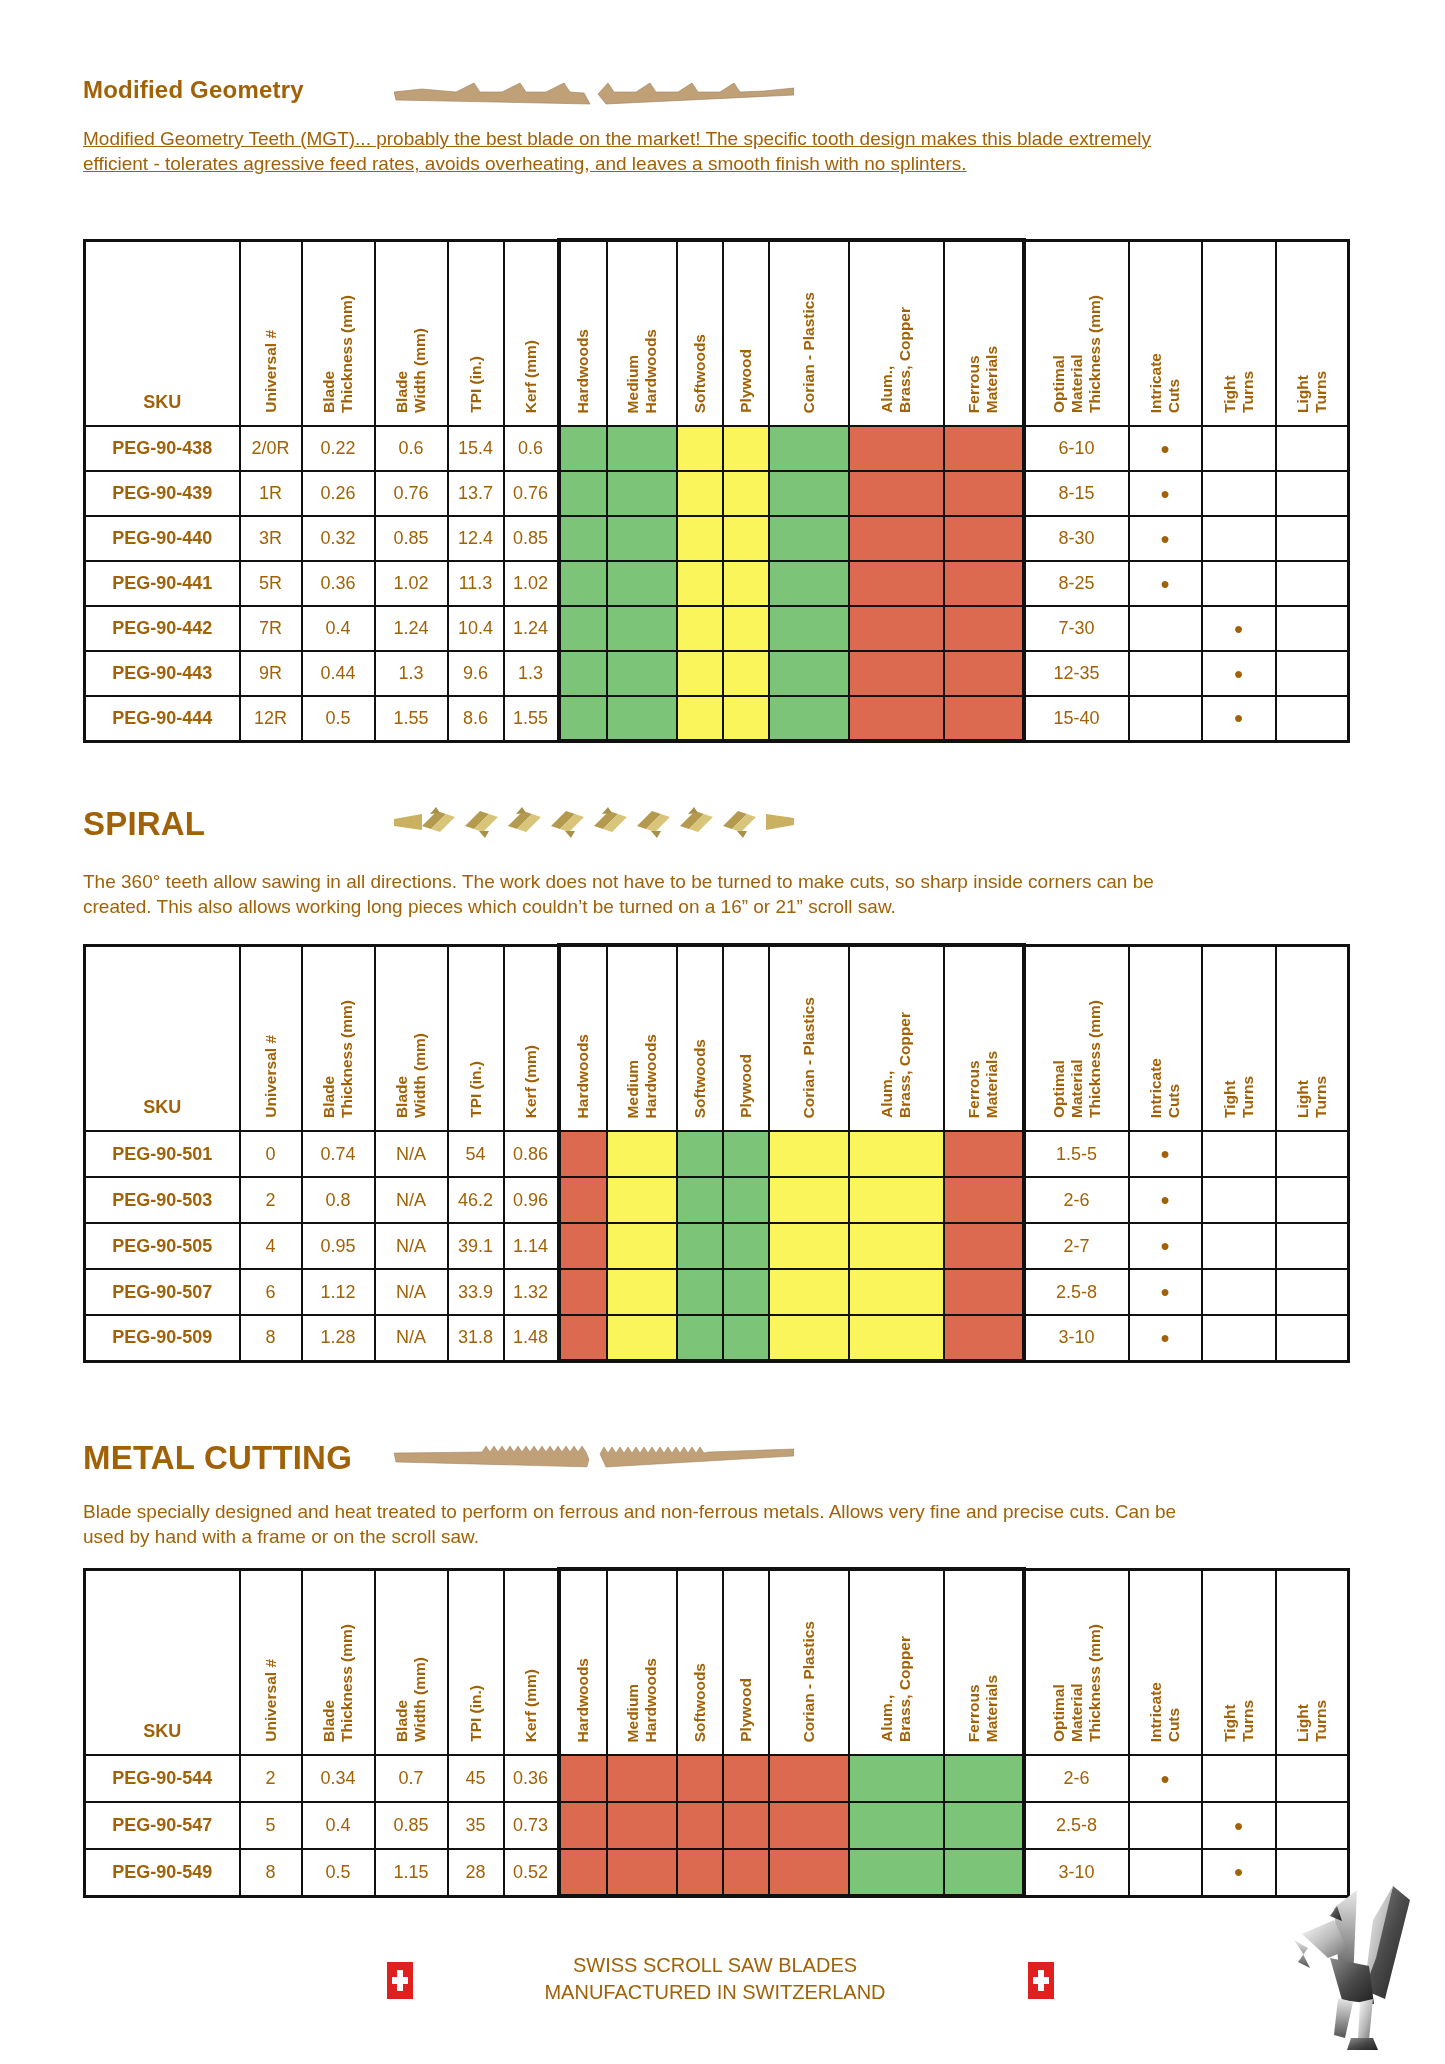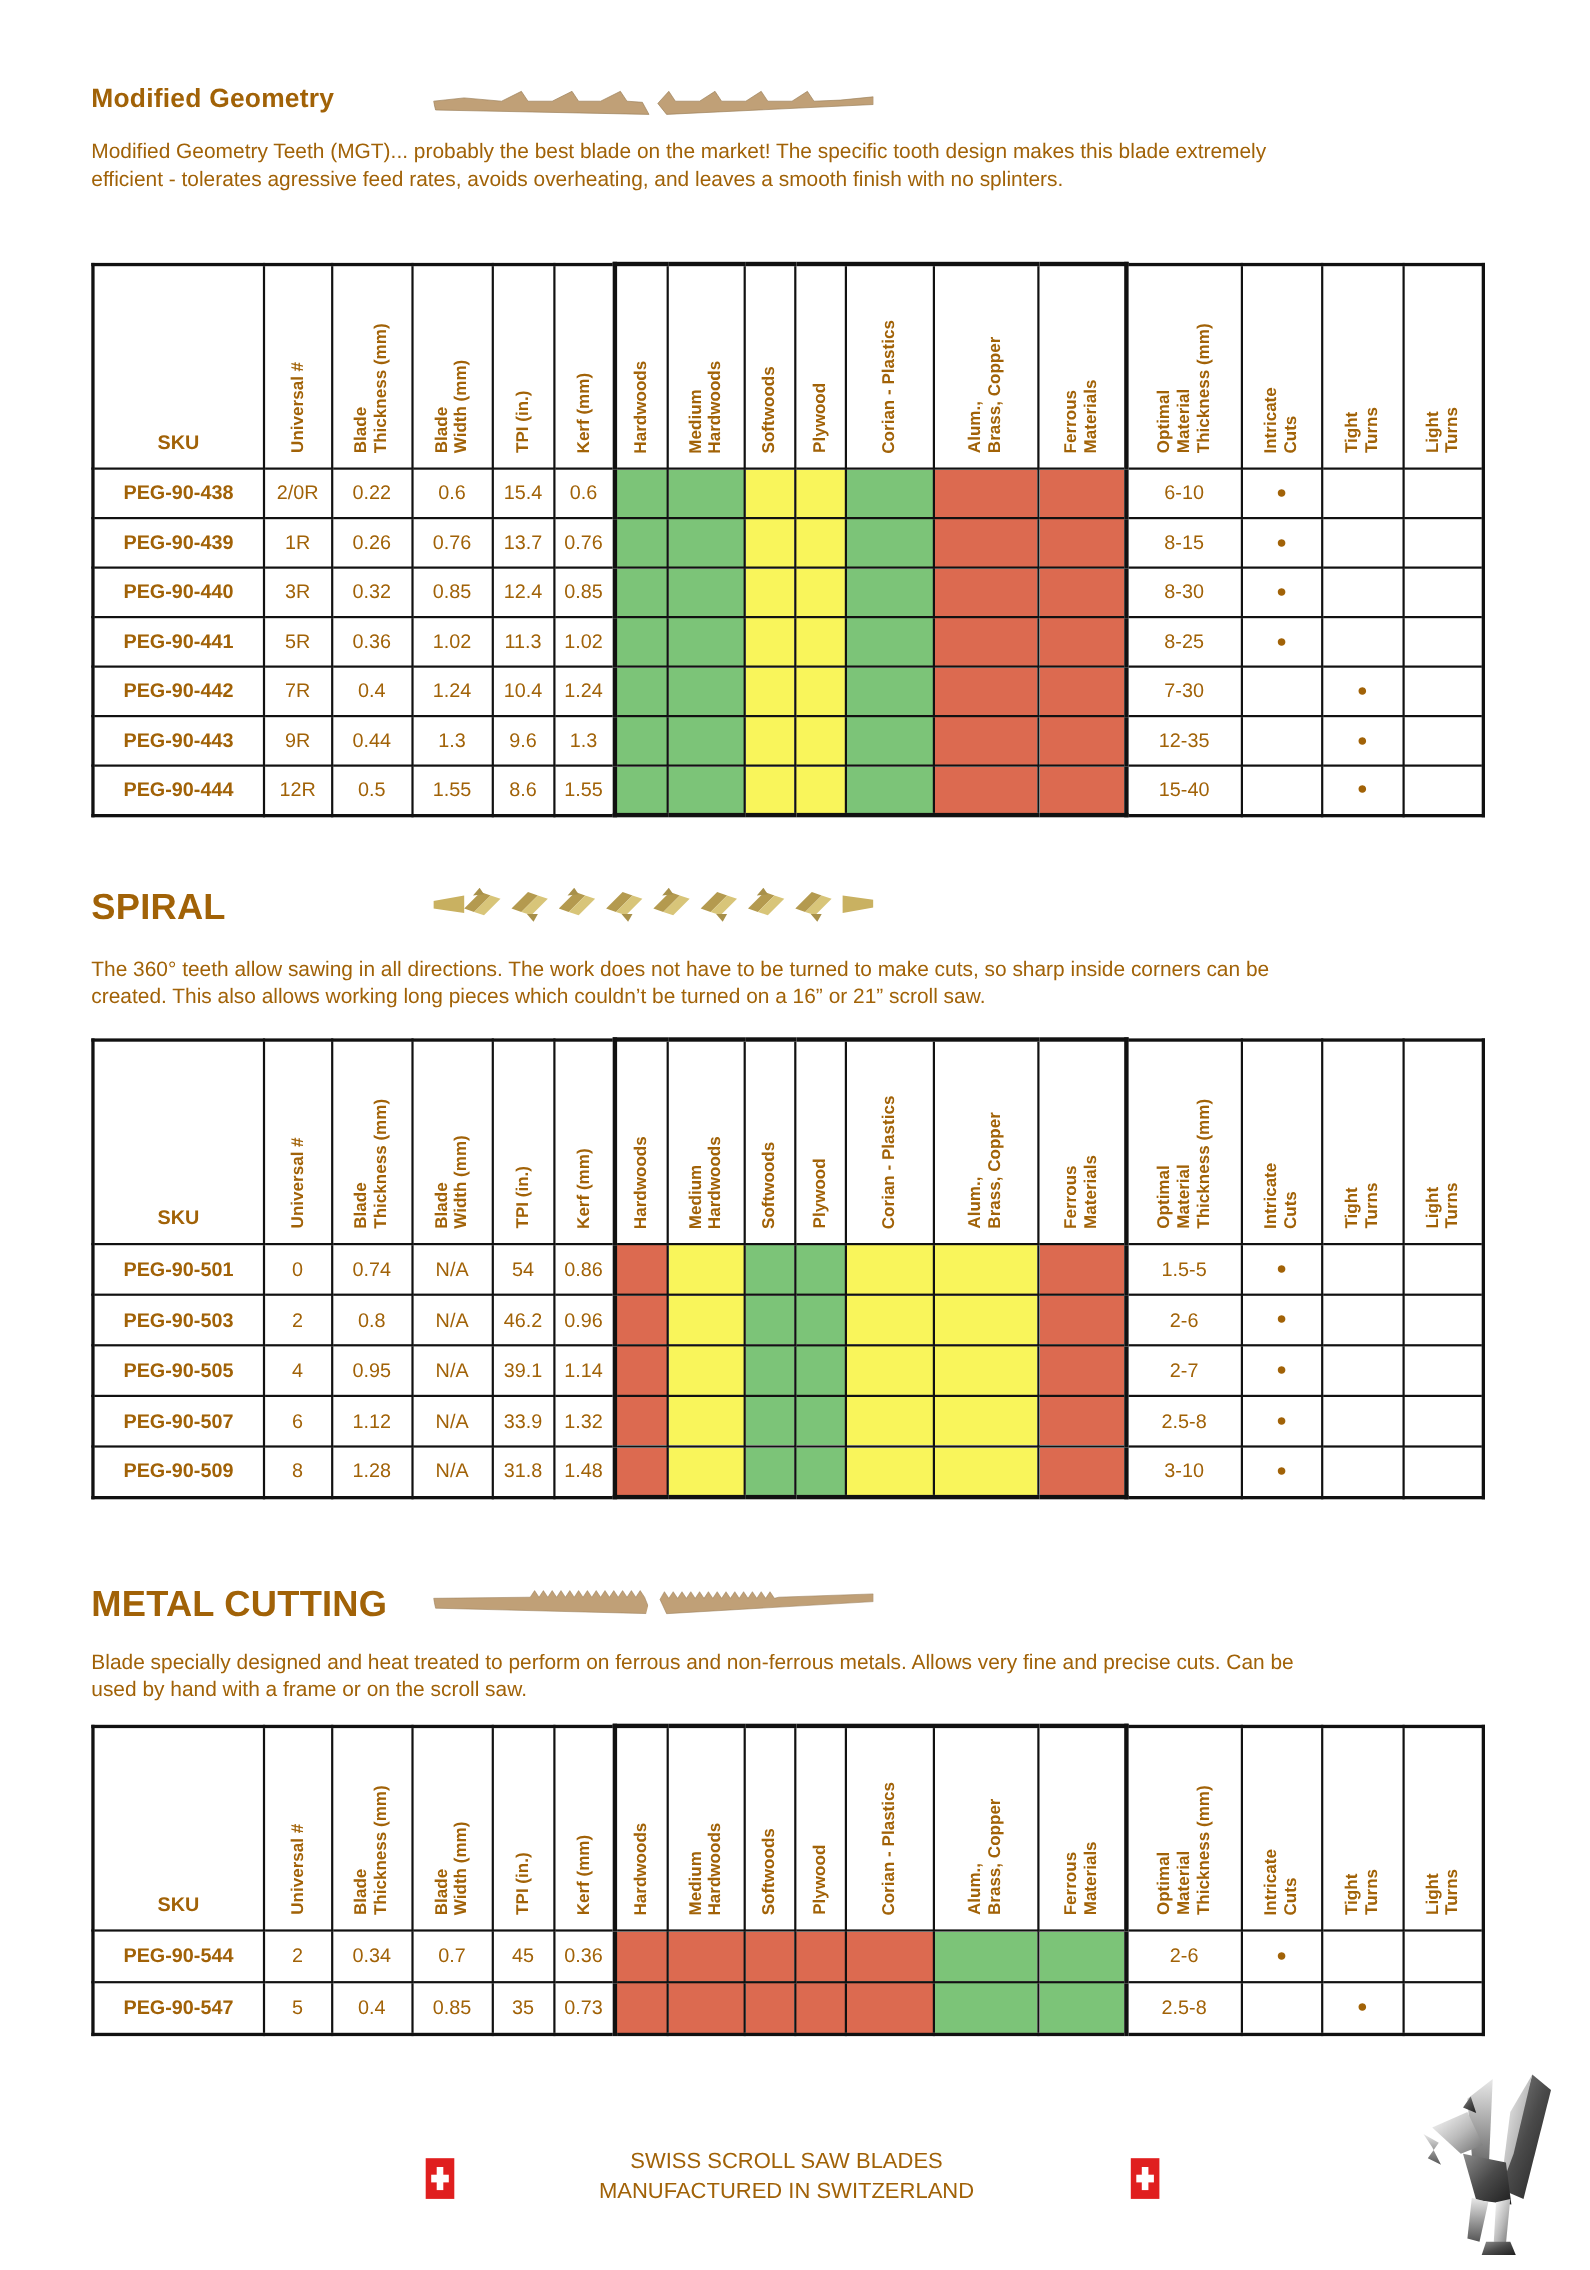--- a/index.html
+++ b/index.html
@@ -10,21 +10,21 @@
   .content { position:absolute; left:83px; top:0; width:1264px; }
 
   .sec-head { position:relative; height:34px; }
   .sec-title { position:absolute; left:0; top:0; font-weight:bold; font-size:24px; letter-spacing:0.2px; }
   .sec-title.caps { font-size:33px; }
   .blade-svg { position:absolute; left:311px; top:2px; }
 
   .intro { font-size:19px; line-height:25px; white-space:pre-line; margin:0; }
 
   #sec-mgt   { padding-top:76px; }
-  #mgt-intro   { margin-top:16px; }
+  #mgt-intro   { margin-top:16px;text-decoration:underline; }
   #mgt-table   { margin-top:62px; }
   #sec-spiral .sec-head { margin-top:62px; }
   #spiral-intro { margin-top:30px; }
   #spiral-table { margin-top:24px; }
   #sec-metal .sec-head { margin-top:76px; }
   #metal-intro { margin-top:26px; }
   #metal-table { margin-top:18px; }
 
   table.spec { border-collapse:collapse; table-layout:fixed; width:1264px; border:3px solid #111; }
   .spec th, .spec td {
@@ -546,20 +546,39 @@
               <td class="mat" style="background: rgb(220, 106, 80);"></td>
               <td class="mat" style="background: rgb(220, 106, 80);"></td>
               <td class="mat" style="background: rgb(220, 106, 80);"></td>
               <td class="mat" style="background: rgb(124, 196, 120);"></td>
               <td class="mat mat-last" style="background: rgb(124, 196, 120);"></td>
               <td>2.5-8</td>
               <td class="dot"></td>
               <td class="dot">●</td>
               <td class="dot"></td>
             </tr>
+            <tr class="last">
+              <td class="sku">PEG-90-549</td>
+              <td>8</td>
+              <td>0.5</td>
+              <td>1.15</td>
+              <td>28</td>
+              <td>0.52</td>
+              <td class="mat mat-first" style="background: rgb(220, 106, 80);"></td>
+              <td class="mat" style="background: rgb(220, 106, 80);"></td>
+              <td class="mat" style="background: rgb(220, 106, 80);"></td>
+              <td class="mat" style="background: rgb(220, 106, 80);"></td>
+              <td class="mat" style="background: rgb(220, 106, 80);"></td>
+              <td class="mat" style="background: rgb(124, 196, 120);"></td>
+              <td class="mat mat-last" style="background: rgb(124, 196, 120);"></td>
+              <td>3-10</td>
+              <td class="dot"></td>
+              <td class="dot">●</td>
+              <td class="dot"></td>
+            </tr>
           </tbody>
         </table>
     </div>
   </div>
 
   <div id="flag-left" class="swiss-flag"></div>
   <div class="footer-text">SWISS SCROLL SAW BLADES
 MANUFACTURED IN SWITZERLAND</div>
   <div id="flag-right" class="swiss-flag"></div>
 

